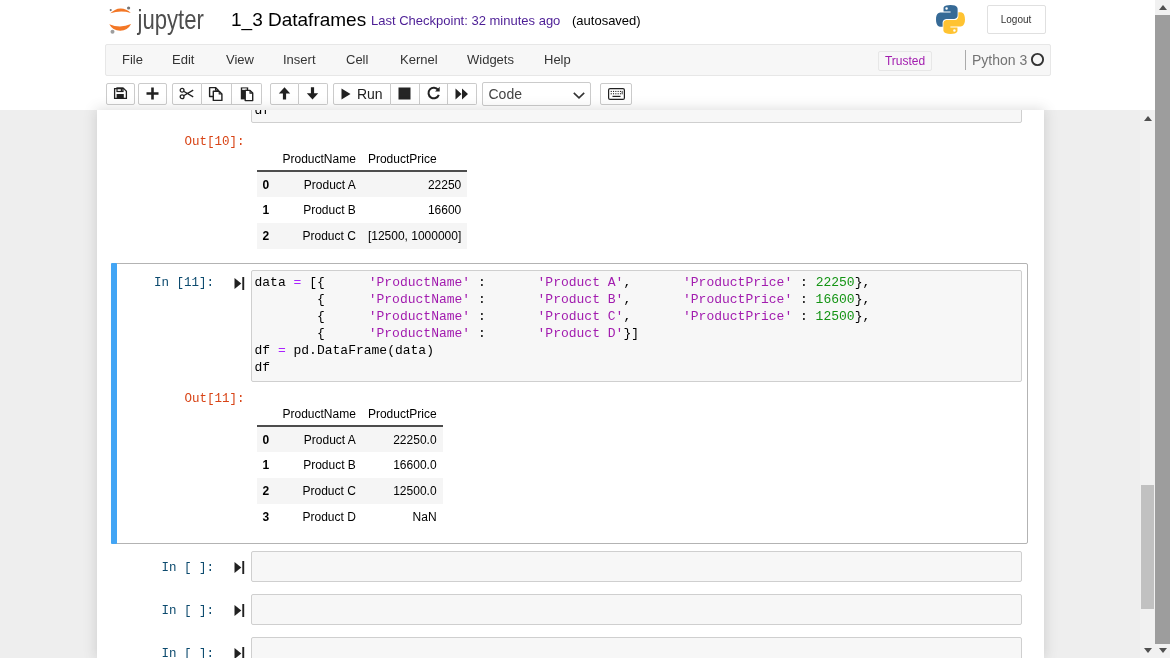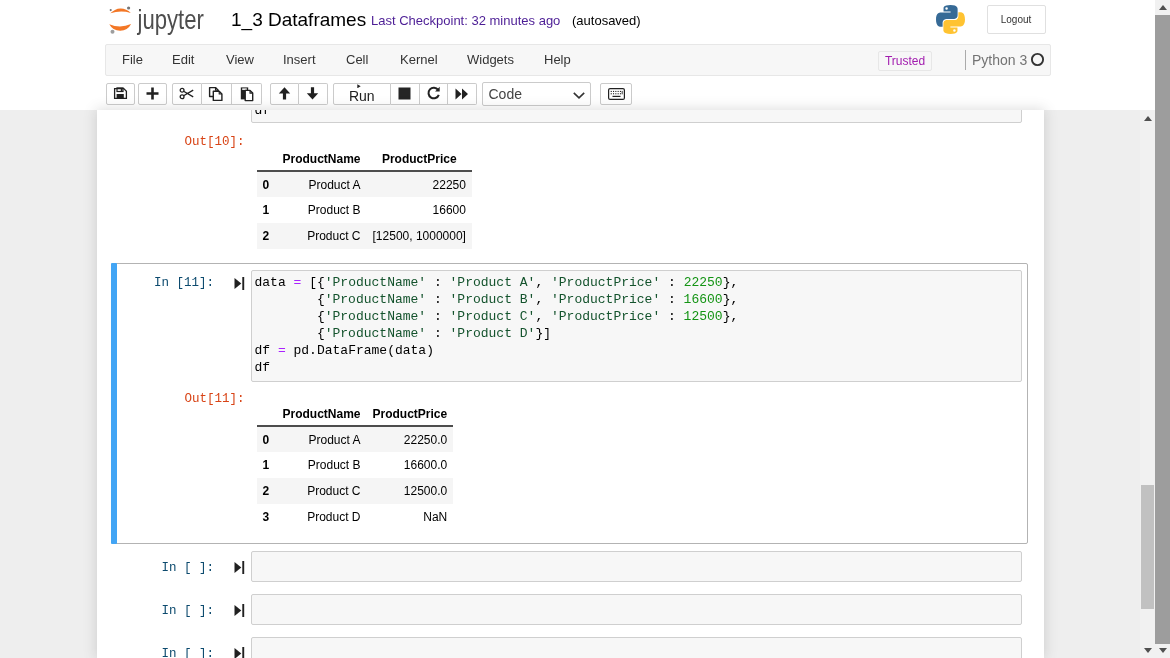--- a/index.html
+++ b/index.html
@@ -16,43 +16,43 @@
 
 
 #menubar { left:105px; top:44px; width:946px; height:32px; background:#f7f7f7; border:1px solid #e7e7e7; border-radius:2px; }
 .mi { position:absolute; top:52px; font-size:13px; color:#333; }
 #trusted { left:878px; top:51px; width:54px; height:20px; border:1px solid #e7e7e7; border-radius:2px; font-size:12px; color:#a21caf; text-align:center; line-height:18px; }
 #kdiv { left:965px; top:50px; width:1px; height:20px; background:#aaa; }
 #kname { left:972px; top:52px; font-size:14px; color:#737373; }
 
 
 .tbtn { position:absolute; top:82.5px; height:22.5px; background:#fff; border:1px solid #cbcbcb; display:flex; align-items:center; justify-content:center; }
-.grp-l { border-radius:2px 0 0 2px;flex-direction:column; }
+.grp-l { border-radius:2px 0 0 2px; }
 .grp-m { border-left:none; border-radius:0; }
 .grp-r { border-left:none; border-radius:0 2px 2px 0; }
 .solo { border-radius:2px; }
 
 
 #nb { left:97px; top:110px; width:947px; height:548px; background:#fff; overflow:hidden; box-shadow:0 0 12px 1px rgba(87,87,87,0.2); }
 .prompt { position:absolute; left:0; width:147.5px; text-align:right; font-family:"Liberation Mono",monospace; font-size:12.5px; line-height:17px; white-space:pre; }
 .inp { color:#0c4a6e; width:117px; }
 .outp { color:#D84315; }
 .codebox { position:absolute; left:154px; width:770.5px; background:#f7f7f7; border:1px solid #cfcfcf; border-radius:2px; }
 .code { font-family:"Liberation Mono",monospace; font-size:13px; line-height:17px; color:#000; white-space:pre; padding:2.5px 0 0 2.5px; }
-.s { color:#14532d; } .n { color:#149414; } .o { color:#AA22FF; }
+.s { color:#a21caf;margin-left:44px; } .n { color:#149414; } .o { color:#AA22FF; }
 .runmark { position:absolute; }
 
 table.df { position:absolute; border-collapse:collapse; font-size:12px; color:#000; }
 table.df th, table.df td { padding:0 6px; white-space:pre; }
 table.df td.ix { min-width:20px; }
 table.df thead tr { height:24px; }
 table.df thead { border-bottom:2px solid #4d4d4d; }
 table.df tbody tr { height:26px; }
 table.df tbody tr:nth-child(odd) { background:#f5f5f5; }
-table.df th { font-weight:bold; text-align:center; }
+table.df th { font-weight:normal; text-align:left; }
 table.df td { text-align:right; }
 table.df td.ix { font-weight:bold; text-align:left; }
 
 #selcell { left:14px; top:152.5px; width:916.5px; height:281.5px; border:1px solid #b3b3b3; border-radius:2px; }
 #selbar { left:-1px; top:-1px; width:6px; height:281.5px; background:#42A5F5; border-radius:1px; }
 
 
 #sb-in-track { left:1140px; top:110px; width:15px; height:548px; background:#f1f1f1; }
 #sb-in-thumb { left:1141px; top:485px; width:13px; height:124px; background:#c1c1c1; }
 #sb-out-track { left:1155px; top:0; width:15px; height:658px; background:#f1f1f1; }

